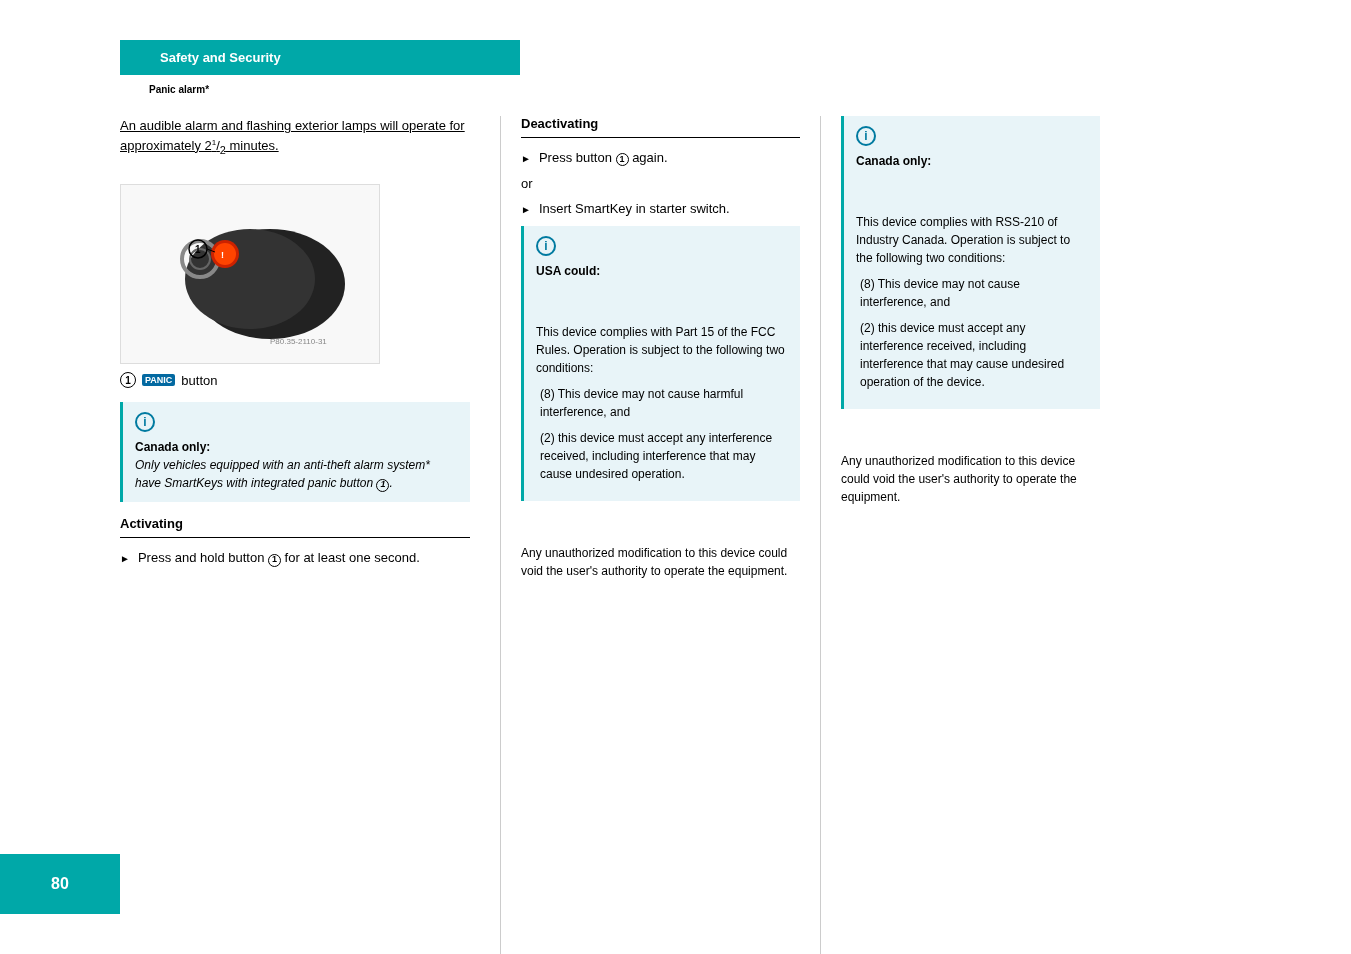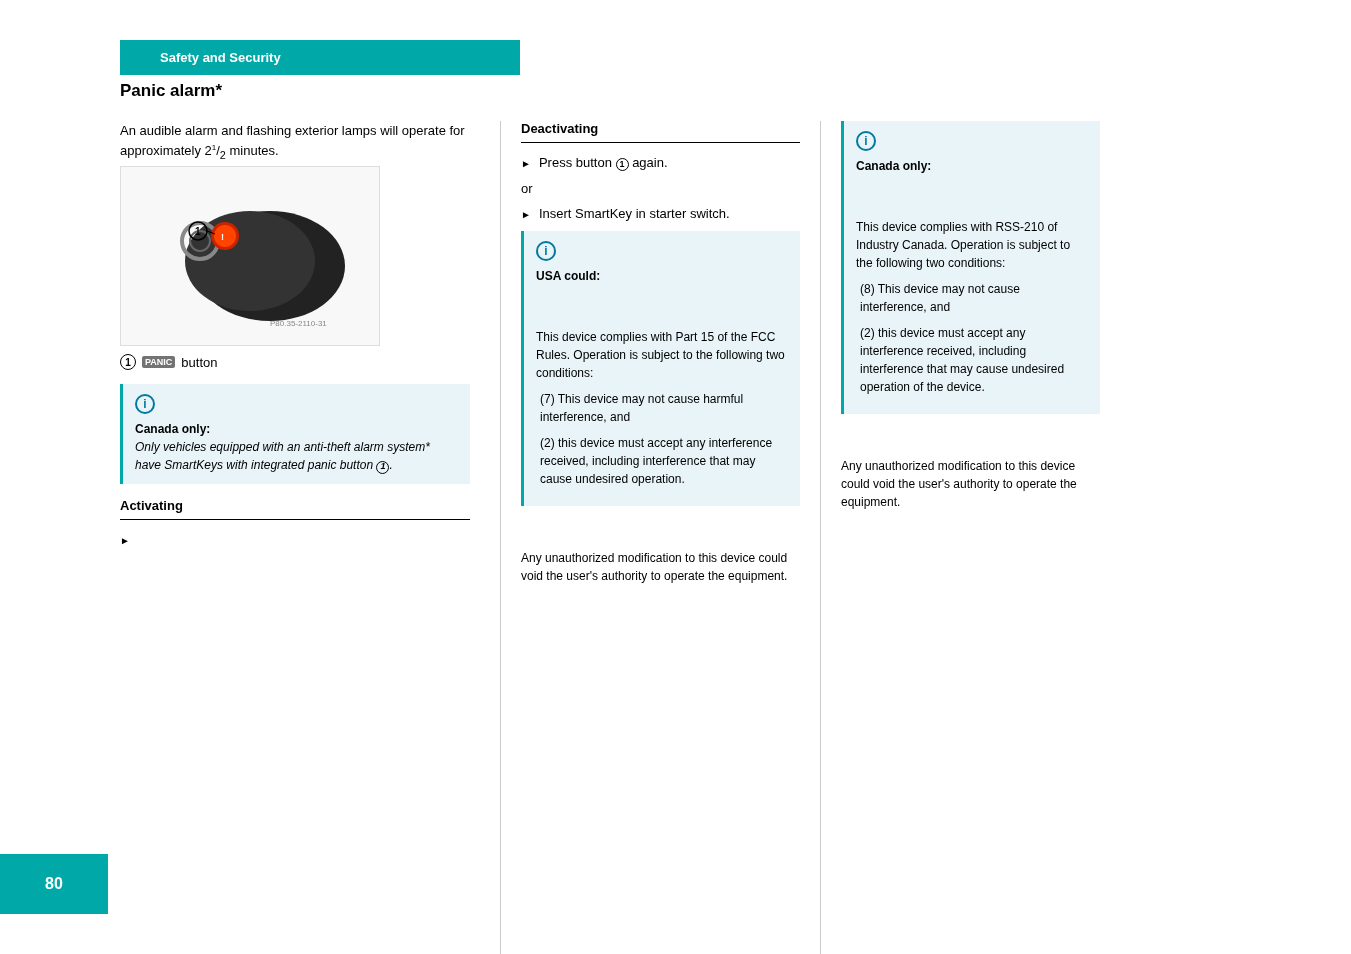--- a/index.html
+++ b/index.html
@@ -30,22 +30,23 @@
       color: #fff;
       font-weight: bold;
       font-size: 13px;
     }
     .subheader {
       margin: 6px 40px 0 120px;
       max-width: 400px;
     }
     .subheader-title {
       font-weight: bold;
-      font-size: 17px;
+      font-size: 10px;
       border-bottom: none;
+      margin-left: 29px;
     }
     
     .content {
       display: flex;
       flex: 1;
       margin: 20px 40px 0 120px;
     }
     
     .col-left {
       width: 380px;
@@ -59,21 +60,22 @@
     }
     
     .col-right {
       width: 300px;
       padding: 0 20px;
       border-left: 1px solid #ccc;
     }
     .intro-text {
       font-size: 13px;
       line-height: 1.5;
-      margin-bottom: 4px;
+      margin-bottom: 27px;
+      text-decoration: underline;
     }
     
     .key-image-container {
       width: 260px;
       height: 180px;
       border: 1px solid #ddd;
       background: #f8f8f8;
       display: flex;
       align-items: center;
       justify-content: center;
@@ -97,21 +99,21 @@
       justify-content: center;
       width: 16px;
       height: 16px;
       border: 1.5px solid #000;
       border-radius: 50%;
       font-size: 10px;
       font-weight: bold;
       flex-shrink: 0;
     }
     .panic-badge {
-      background: #737373;
+      background: #0369a1;
       color: #fff;
       font-size: 9px;
       font-weight: bold;
       padding: 1px 3px;
       border-radius: 2px;
     }
     
     .info-box {
       background: #e8f4f8;
       border-left: 3px solid #00a8a8;
@@ -170,21 +172,21 @@
       line-height: 1.5;
       margin-bottom: 8px;
       padding-left: 4px;
     }
     
     .footer {
       position: absolute;
       bottom: 40px;
       left: 0;
       background: #00a8a8;
-      width: 108px;
+      width: 120px;
       height: 60px;
       display: flex;
       align-items: center;
       justify-content: center;
       text-align: center;
     }
     .page-num {
       color: #fff;
       font-weight: bold;
       font-size: 16px;
@@ -244,20 +246,21 @@
         <div class="info-icon">i</div>
         <div style="font-weight:bold; font-size:12px;">Canada only:</div>
         <div style="font-size:12px; line-height:1.5;font-style:italic;">
           Only vehicles equipped with an anti-theft alarm system* have SmartKeys with integrated panic button <span class="circle-num" style="width:13px;height:13px;font-size:9px;">1</span>.
         </div>
       </div>
 
       <div class="section-title">Activating</div>
       <div class="bullet-item">
         <span class="bullet-arrow">►</span>
+        <span>Press and hold button <span class="circle-num" style="width:13px;height:13px;font-size:9px;">1</span> for at least one second.</span>
       </div>
     </div>
 
     <div class="col-mid">
       <div class="section-title">Deactivating</div>
 
       <div class="bullet-item">
         <span class="bullet-arrow">►</span>
         <span>Press button <span class="circle-num" style="width:13px;height:13px;font-size:9px;">1</span> again.</span>
       </div>
@@ -266,21 +269,21 @@
 
       <div class="bullet-item">
         <span class="bullet-arrow">►</span>
         <span>Insert SmartKey in starter switch.</span>
       </div>
 
       <div class="info-box">
         <div class="info-icon">i</div>
         <div style="font-weight:bold; font-size:12px;">USA could:</div>
         <p class="body-text">This device complies with Part 15 of the FCC Rules. Operation is subject to the following two conditions:</p>
-        <p class="numbered-item">(7) This device may not cause harmful interference, and</p>
+        <p class="numbered-item">(8) This device may not cause harmful interference, and</p>
         <p class="numbered-item">(2) this device must accept any interference received, including interference that may cause undesired operation.</p>
       </div>
 
       <p class="body-text">Any unauthorized modification to this device could void the user's authority to operate the equipment.</p>
     </div>
 
     <div class="col-right">
 
       <div class="info-box">
         <div class="info-icon">i</div>

